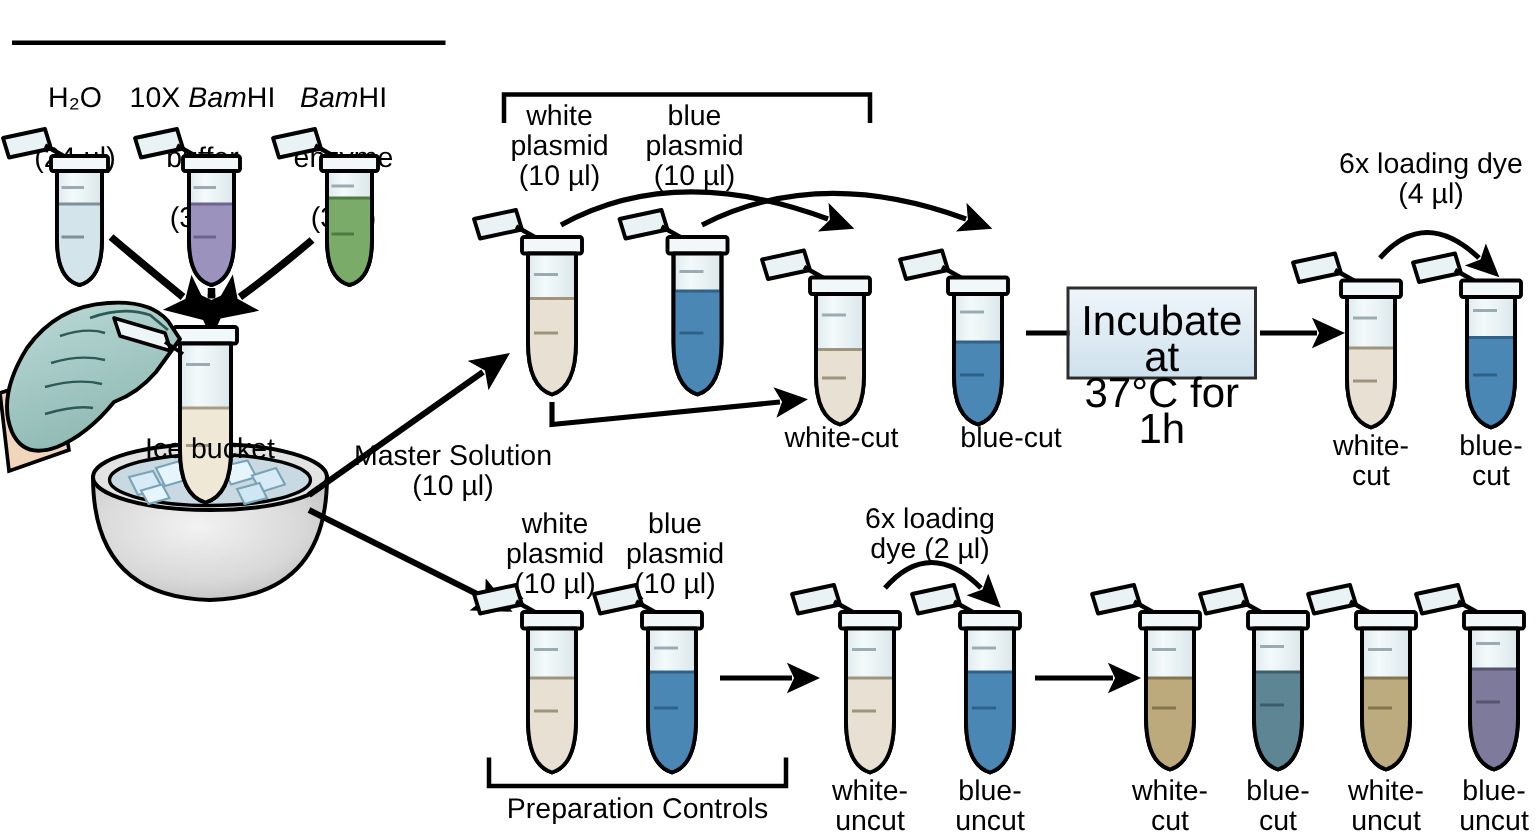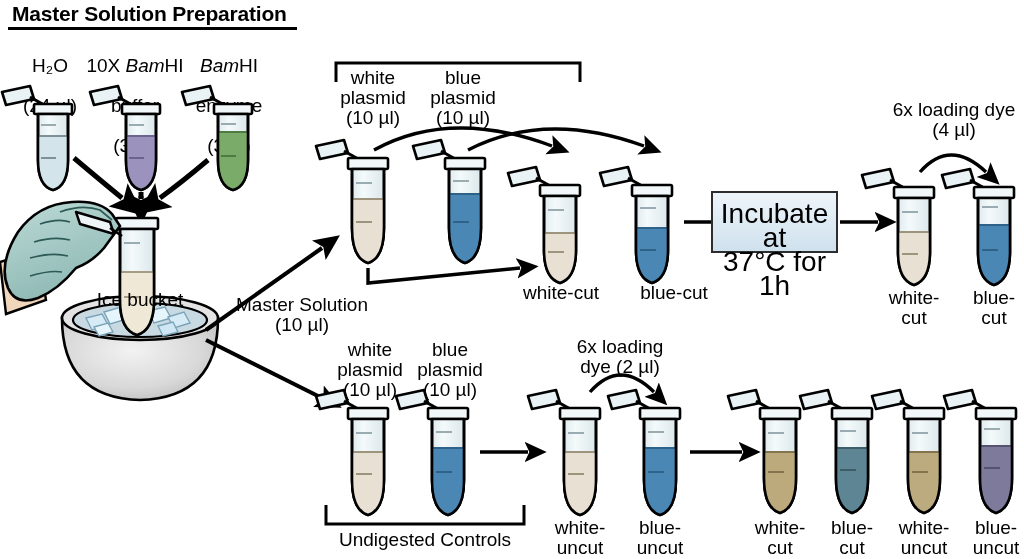--- a/index.html
+++ b/index.html
@@ -47,21 +47,20 @@
     white-space:pre-line;
   }
   svg{overflow:visible;}
   .ital{font-style:italic;}
 </style>
 </head>
 <body>
 
 <div id="stage">
 
-  <div class="title" style="left:12px;top:2px;">Master Solution Preparation</div>
   <div class="title-underline" style="left:8px;top:27px;width:289px;"></div>
 
   <div class="lbl" style="left:5px;top:36px;width:90px;">
     <div>H₂O</div>
     <div>(24 µl)</div>
   </div>
 
   <div class="lbl" style="left:85px;top:36px;width:100px;">
     <div>10X <span class="ital">Bam</span>HI</div>
     <div>buffer</div>
@@ -493,21 +492,21 @@
   <div class="lbl" style="left:958px;top:288px;width:72px;">blue-
 cut</div>
 
   <div class="lbl" style="left:325px;top:340px;width:90px;">white
 plasmid
 (10 µl)</div>
   <div class="lbl" style="left:405px;top:340px;width:90px;">blue
 plasmid
 (10 µl)</div>
 
-  <div class="lbl" style="left:330px;top:530px;width:190px;">Undigested Controls</div>
+  <div class="lbl" style="left:330px;top:530px;width:190px;">Preparation Controls</div>
 
   <div class="lbl" style="left:549px;top:337px;width:142px;">6x loading
 dye (2 µl)</div>
 
   <div class="lbl" style="left:542px;top:518px;width:76px;">white-
 uncut</div>
   <div class="lbl" style="left:622px;top:518px;width:76px;">blue-
 uncut</div>
 
   <div class="lbl" style="left:742px;top:518px;width:76px;">white-

